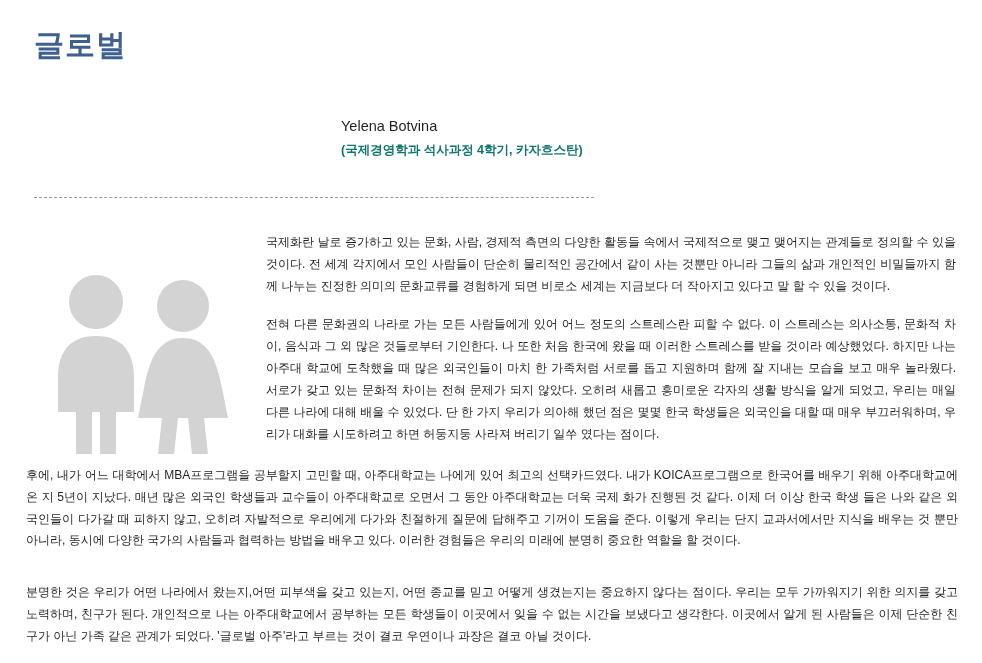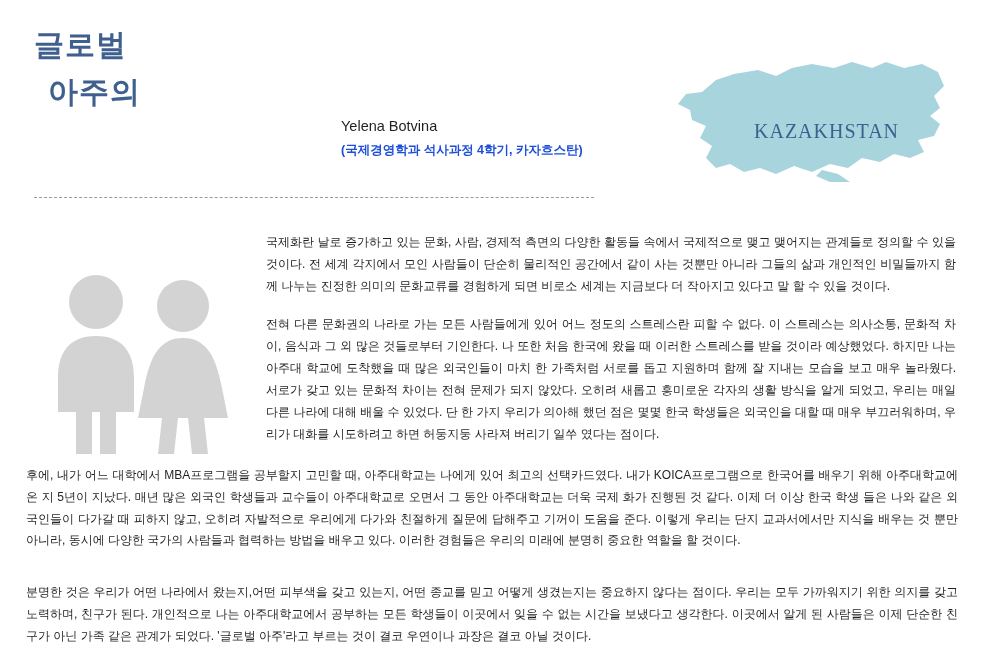--- a/index.html
+++ b/index.html
@@ -47,21 +47,21 @@
     width: 300px;
   }
   .author-name {
     font-size: 14.5px;
     color: #231f20;
     line-height: 1.5;
   }
   .author-affil {
     font-size: 12.5px;
     font-weight: bold;
-    color: #1d4ed8;
+    color: #0f766e;
     line-height: 1.6;
     margin-top: 2px;
   }
 
   .map-wrap {
     position: absolute;
     right: 34px;
     top: 58px;
     width: 276px;
     height: 126px;
@@ -119,38 +119,27 @@
   #para-4 { top: 465px; }
   #para-5 { top: 582px; }
 </style>
 </head>
 <body>
 
 <div class="header">
 
   <div class="title-block">
     <div class="title-line l1">글로벌</div>
-    <div class="title-line l2">아주의</div>
   </div>
 
   <div class="author-block">
     <div class="author-name">Yelena Botvina</div>
     <div class="author-affil">(국제경영학과 석사과정 4학기, 카자흐스탄)</div>
   </div>
 
-  <div class="map-wrap">
-    <svg width="276" height="126" viewBox="0 0 276 126" aria-hidden="true">
-      <path fill="#a8d5dd" d="M18,52 L6,46 L14,36 L30,34 L44,22 L62,16 L86,12 L104,18 L120,10 L140,6 L162,10 L180,4 L200,10
-               L214,4 L232,10 L250,6 L266,14 L272,28 L262,38 L268,50 L258,58 L268,66 L262,78 L246,82 L252,94
-               L238,100 L222,96 L208,104 L190,100 L176,110 L158,106 L140,114 L122,108 L104,116 L88,110
-               L72,114 L58,106 L44,110 L34,100 L40,88 L28,80 L34,68 L20,62 Z"></path>
-      <path fill="#a8d5dd" d="M150,112 L166,116 L178,124 L158,124 L144,118 Z"></path>
-    </svg>
-    <div class="map-label">KAZAKHSTAN</div>
-  </div>
 
   <div class="divider"></div>
 </div>
 
 <div class="figure">
   <svg width="190" height="185" viewBox="0 0 190 185" aria-hidden="true">
 
     <circle cx="48" cy="30" r="27" fill="#d3d3d3"></circle>
     <path fill="#d3d3d3" d="M48,64 C20,64 10,82 10,106 L10,140 L28,140 L28,182 L44,182 L44,140 L52,140 L52,182 L68,182 L68,140 L86,140 L86,106 C86,82 76,64 48,64 Z"></path>
 

